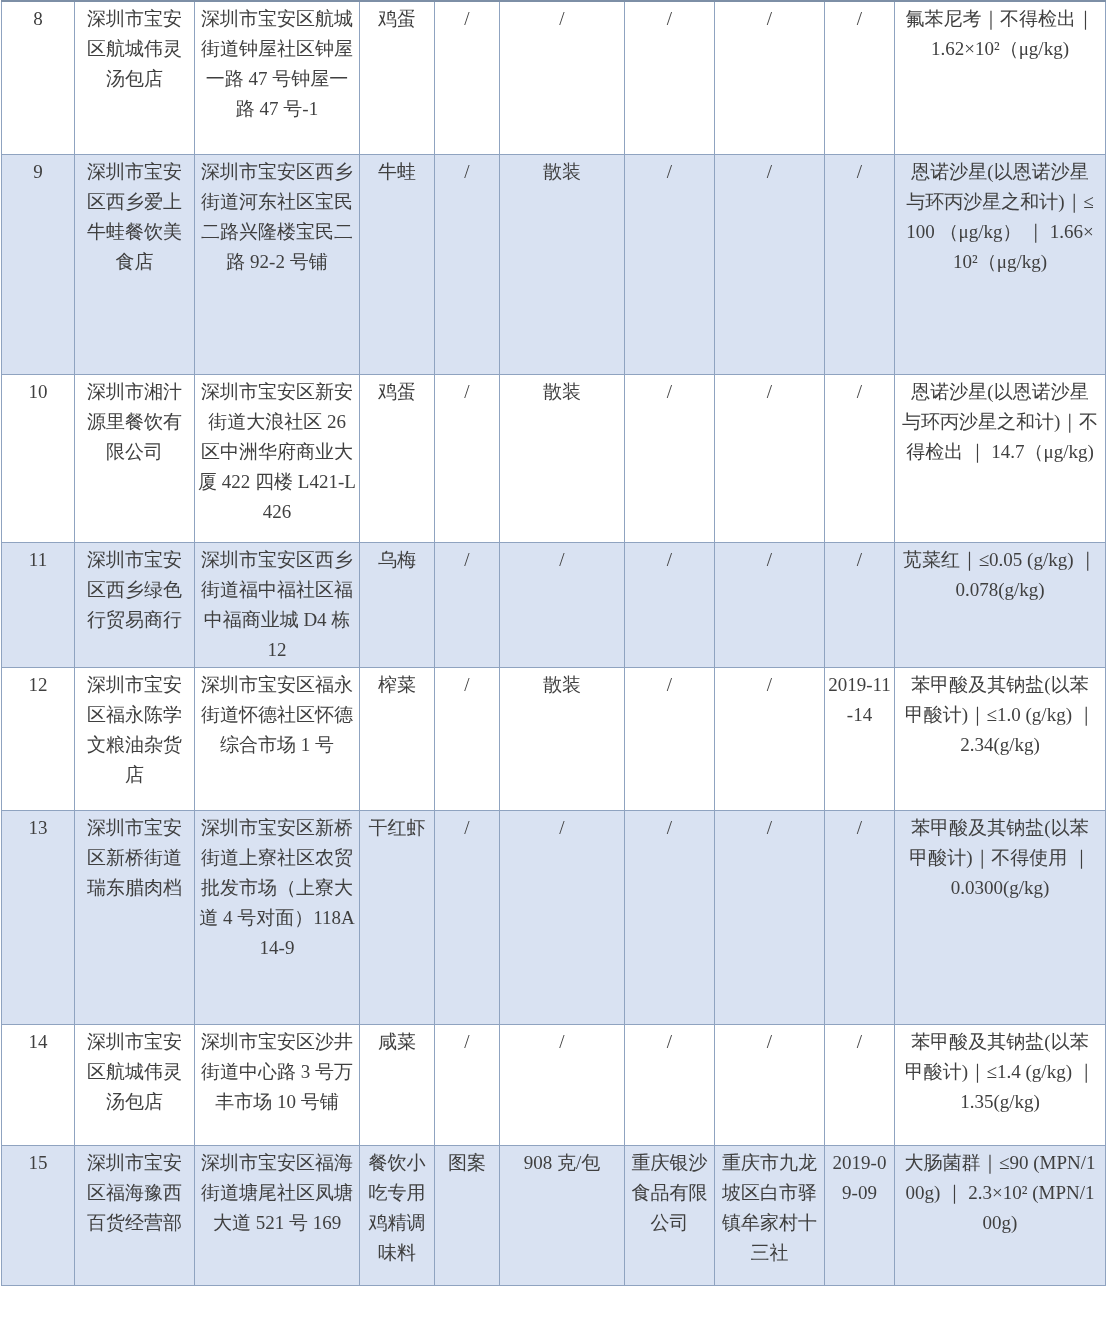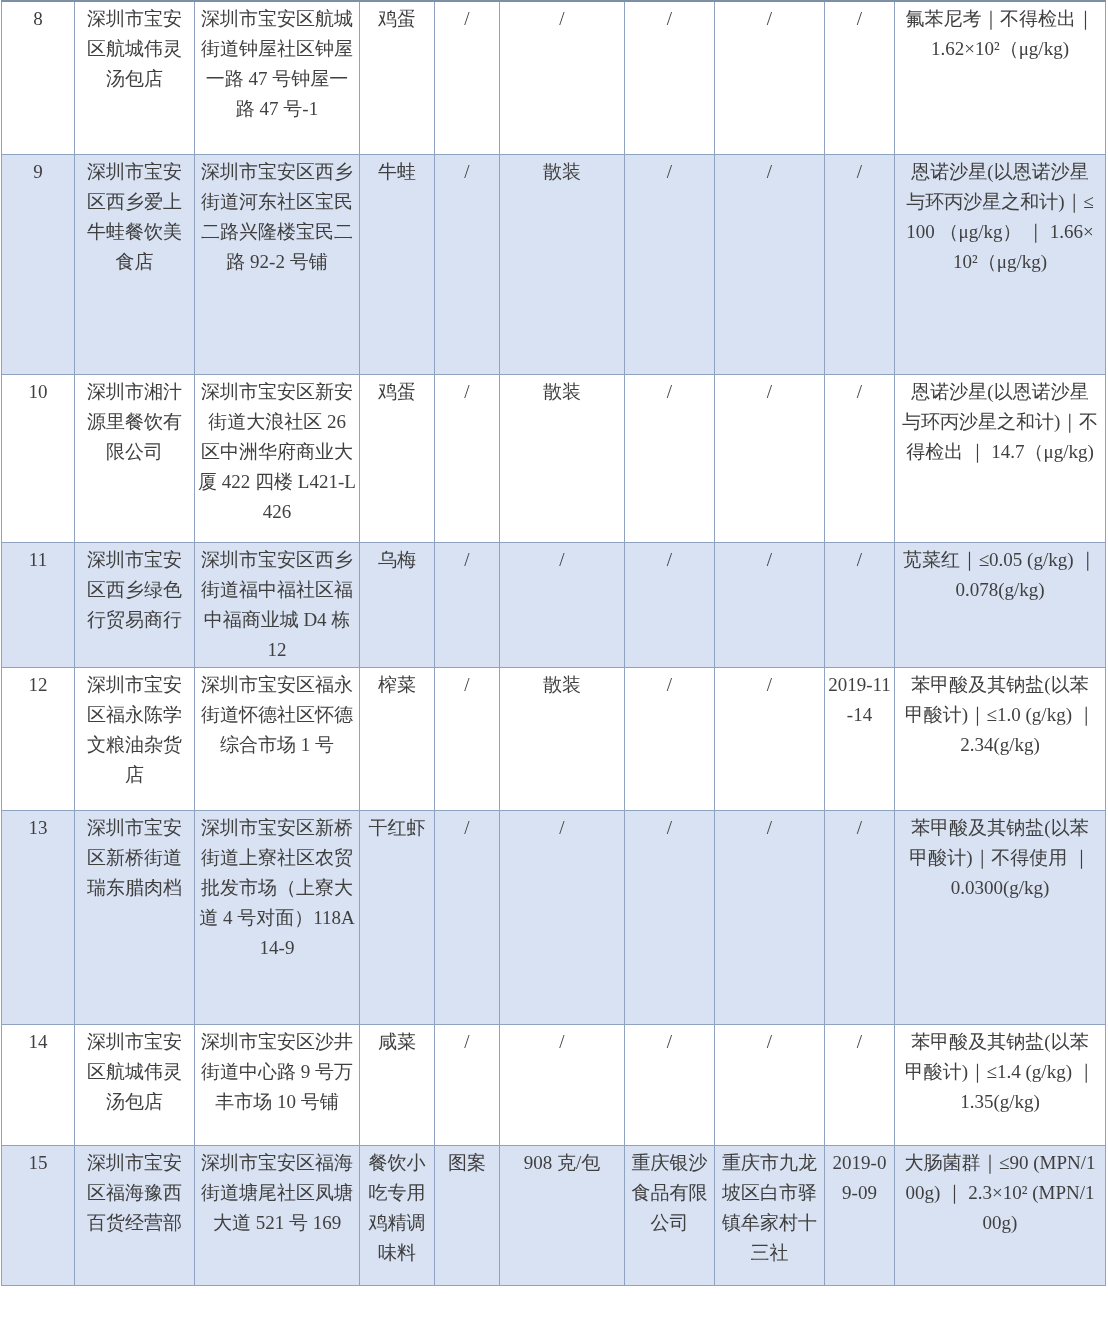--- a/index.html
+++ b/index.html
@@ -148,21 +148,21 @@
     <td>/</td>
     <td>/</td>
     <td>/</td>
     <td>/</td>
     <td>/</td>
     <td class="result">苯甲酸及其钠盐(以苯甲酸计)｜不得使用 ｜ 0.0300(g/kg)</td>
   </tr>
         <tr>
     <td>14</td>
     <td>深圳市宝安区航城伟灵汤包店</td>
-    <td>深圳市宝安区沙井街道中心路 9 号万丰市场 10 号铺</td>
+    <td>深圳市宝安区沙井街道中心路 3 号万丰市场 10 号铺</td>
     <td>咸菜</td>
     <td>/</td>
     <td>/</td>
     <td>/</td>
     <td>/</td>
     <td>/</td>
     <td class="result">苯甲酸及其钠盐(以苯甲酸计)｜≤1.4 (g/kg) ｜ 1.35(g/kg)</td>
   </tr>
         <tr>
     <td>15</td>

